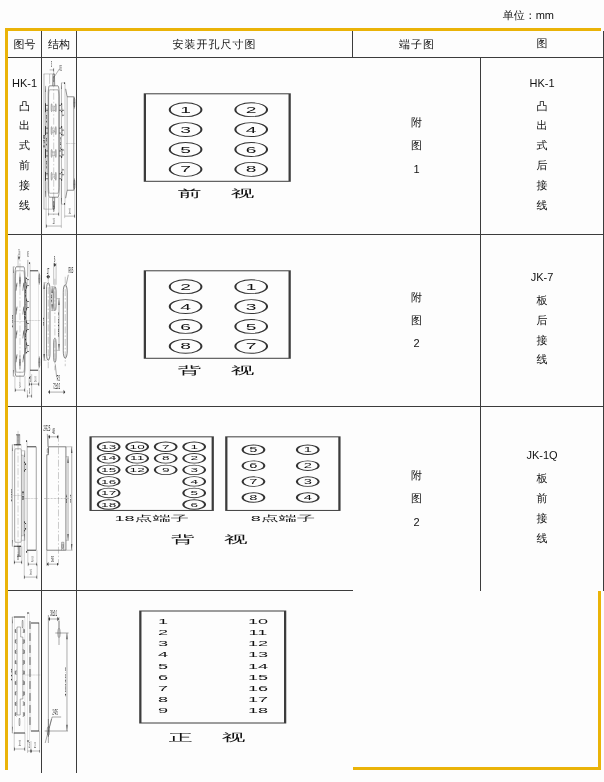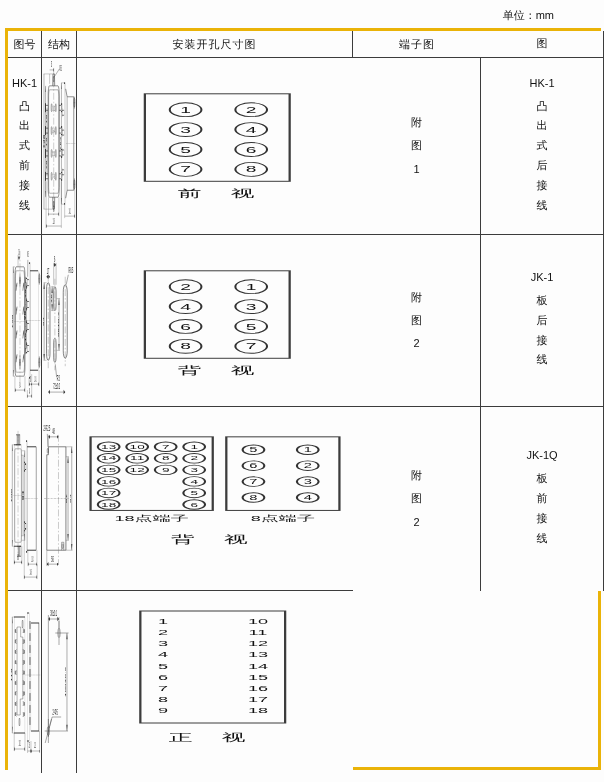--- a/index.html
+++ b/index.html
@@ -348,21 +348,21 @@
         <text class="cap" text-anchor="middle" x="64" y="140">背 视</text>
       </svg>
     </div>
 
     <div class="cell figc">
       <div class="vtext">附
 图
 2</div>
     </div>
     <div class="cell strc">
-      <div class="model">JK-1</div>
+      <div class="model">JK-7</div>
       <div class="wiring">板
 后
 接
 线</div>
     </div>
     <div class="cell">
       <svg viewBox="0 0 276 184" preserveAspectRatio="none">
         <rect class="ln" x="52" y="38" width="64" height="102"></rect>
         <rect class="th" x="56" y="42" width="56" height="94" rx="5"></rect>
         <rect class="th" x="72" y="28" width="32" height="10"></rect>

